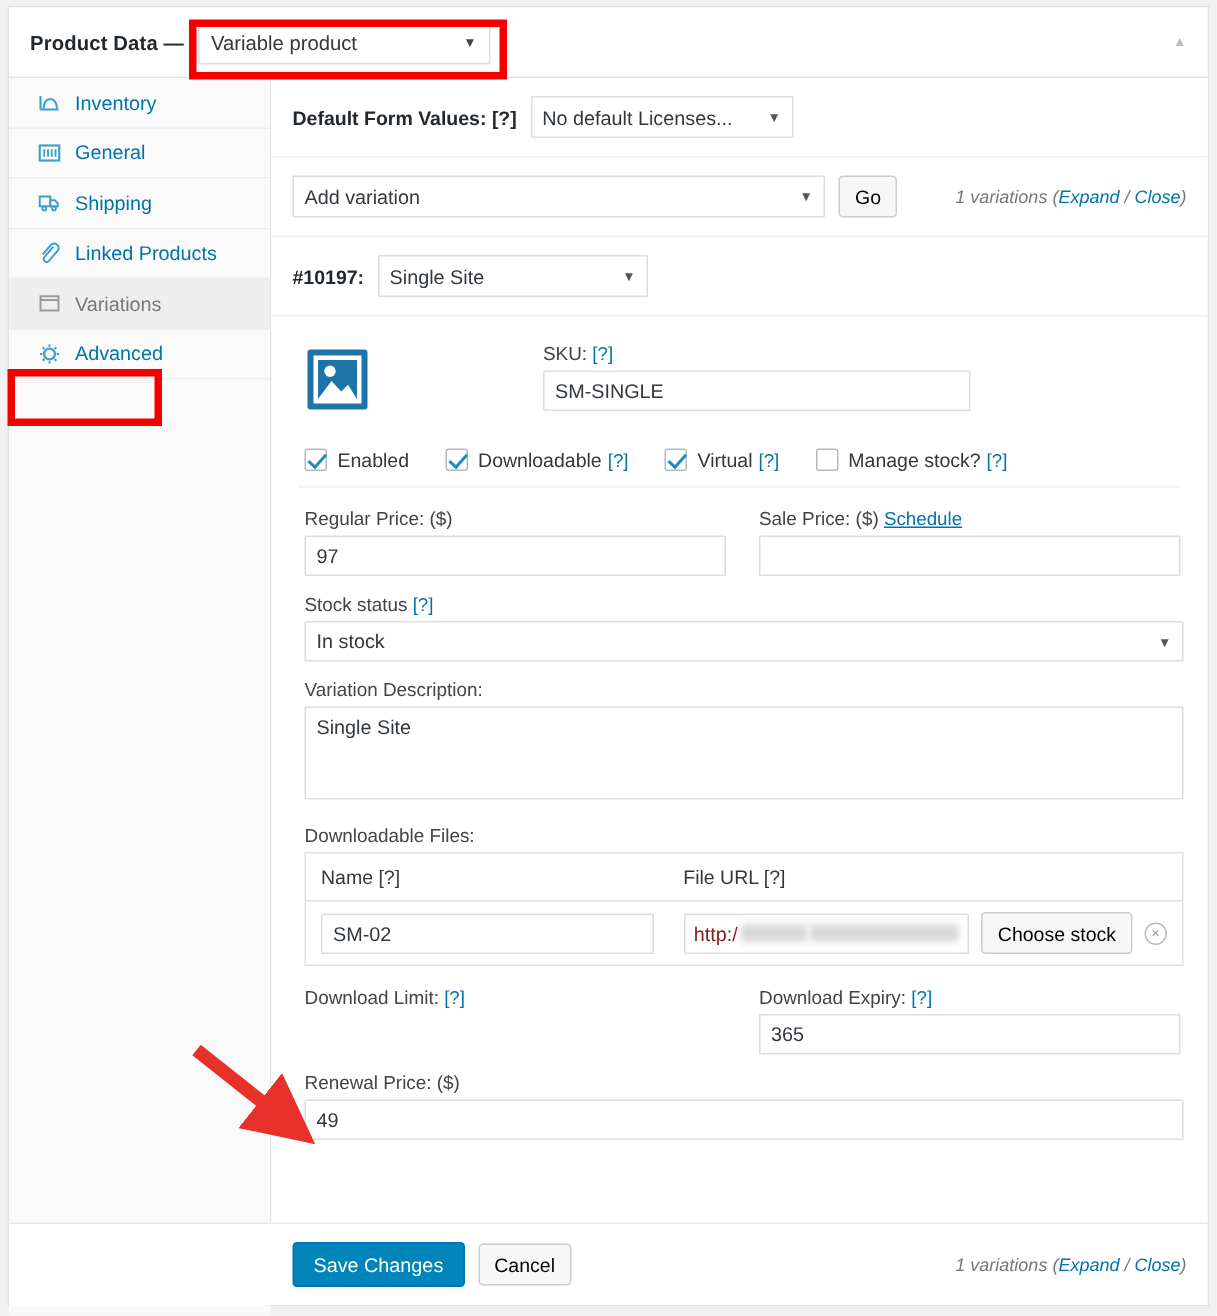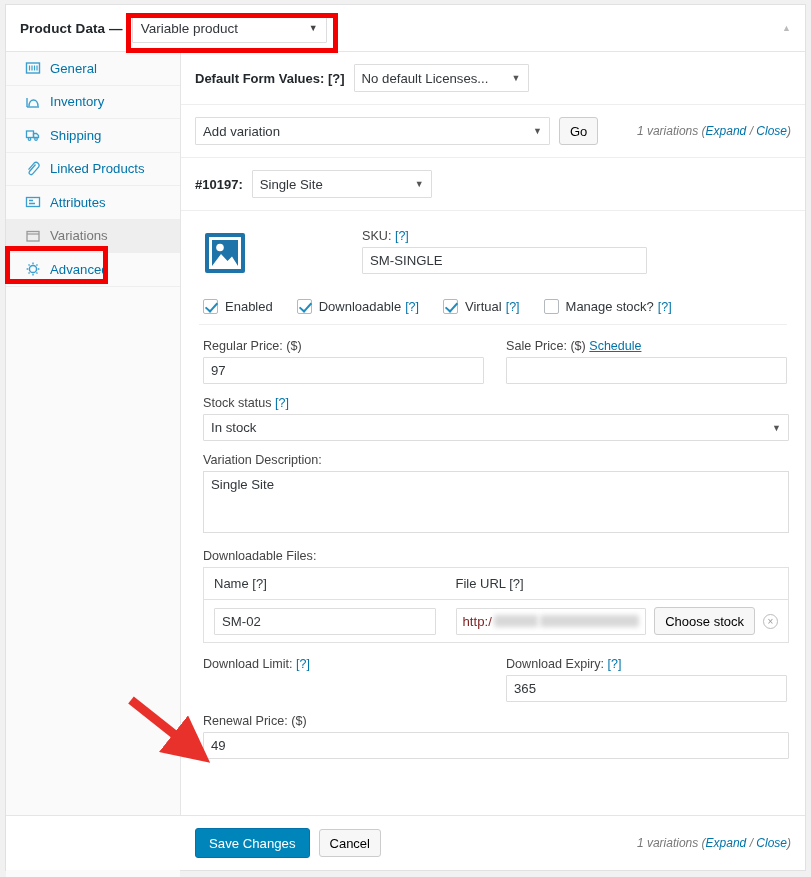--- a/index.html
+++ b/index.html
@@ -328,36 +328,36 @@
       <span class="collapse-toggle">▲</span>
     </div>
 
     <div class="panel-body">
 
       <div class="sidebar">
 
         <div class="side-item">
           <span class="side-ico">
             <svg width="16" height="16" viewBox="0 0 16 16">
-                <rect x="1.5" y="3" width="13" height="10" fill="none" stroke="#3a9fd0" stroke-width="1.4"></rect>
-                <path d="M4.5 5.5v5M7 5.5v5M9.5 5.5v5M12 5.5v5" stroke="#3a9fd0" stroke-width="1.2"></path>
+                <path d="M2 13V4" stroke="#3a9fd0" stroke-width="1.4" fill="none"></path>
+                <path d="M2 13h12" stroke="#3a9fd0" stroke-width="1.4" fill="none"></path>
+                <path d="M4 12.5c0-4 2-6.5 4.5-6.5S13 8.5 13 12.5" fill="none" stroke="#3a9fd0" stroke-width="1.4"></path>
               </svg>
           </span>
-          <span>General</span>
+          <span>Inventory</span>
         </div>
 
         <div class="side-item">
           <span class="side-ico">
             <svg width="16" height="16" viewBox="0 0 16 16">
-                <path d="M2 13V4" stroke="#3a9fd0" stroke-width="1.4" fill="none"></path>
-                <path d="M2 13h12" stroke="#3a9fd0" stroke-width="1.4" fill="none"></path>
-                <path d="M4 12.5c0-4 2-6.5 4.5-6.5S13 8.5 13 12.5" fill="none" stroke="#3a9fd0" stroke-width="1.4"></path>
+                <rect x="1.5" y="3" width="13" height="10" fill="none" stroke="#3a9fd0" stroke-width="1.4"></rect>
+                <path d="M4.5 5.5v5M7 5.5v5M9.5 5.5v5M12 5.5v5" stroke="#3a9fd0" stroke-width="1.2"></path>
               </svg>
           </span>
-          <span>Inventory</span>
+          <span>General</span>
         </div>
 
         <div class="side-item">
           <span class="side-ico">
             <svg width="16" height="16" viewBox="0 0 16 16">
                 <rect x="1.5" y="4" width="7" height="6.5" fill="none" stroke="#3a9fd0" stroke-width="1.3"></rect>
                 <path d="M8.5 6.5h3l2 2v2h-5z" fill="none" stroke="#3a9fd0" stroke-width="1.3"></path>
                 <circle cx="4.5" cy="12" r="1.3" fill="none" stroke="#3a9fd0" stroke-width="1.2"></circle>
                 <circle cx="11" cy="12" r="1.3" fill="none" stroke="#3a9fd0" stroke-width="1.2"></circle>
               </svg>
@@ -367,29 +367,20 @@
 
         <div class="side-item">
           <span class="side-ico">
             <svg width="16" height="16" viewBox="0 0 16 16">
                 <path d="M10.5 3.5l-6 7a2 2 0 003 2.6l6-7a3 3 0 00-4.4-4l-5.6 6.5" fill="none" stroke="#3a9fd0" stroke-width="1.3"></path>
               </svg>
           </span>
           <span>Linked Products</span>
         </div>
 
-        <div class="side-item">
-          <span class="side-ico">
-            <svg width="16" height="16" viewBox="0 0 16 16">
-                <rect x="1.5" y="3.5" width="13" height="9" fill="none" stroke="#3a9fd0" stroke-width="1.3"></rect>
-                <path d="M4 6.5h4M4 9.5h6" stroke="#3a9fd0" stroke-width="1.3"></path>
-              </svg>
-          </span>
-          <span>Attributes</span>
-        </div>
 
         <div class="side-item active">
           <span class="side-ico">
             <svg width="16" height="16" viewBox="0 0 16 16">
                 <rect x="2" y="3.5" width="12" height="9.5" fill="none" stroke="#9a9a9a" stroke-width="1.3"></rect>
                 <path d="M2 6h12" stroke="#9a9a9a" stroke-width="1.2"></path>
               </svg>
           </span>
           <span>Variations</span>
         </div>

